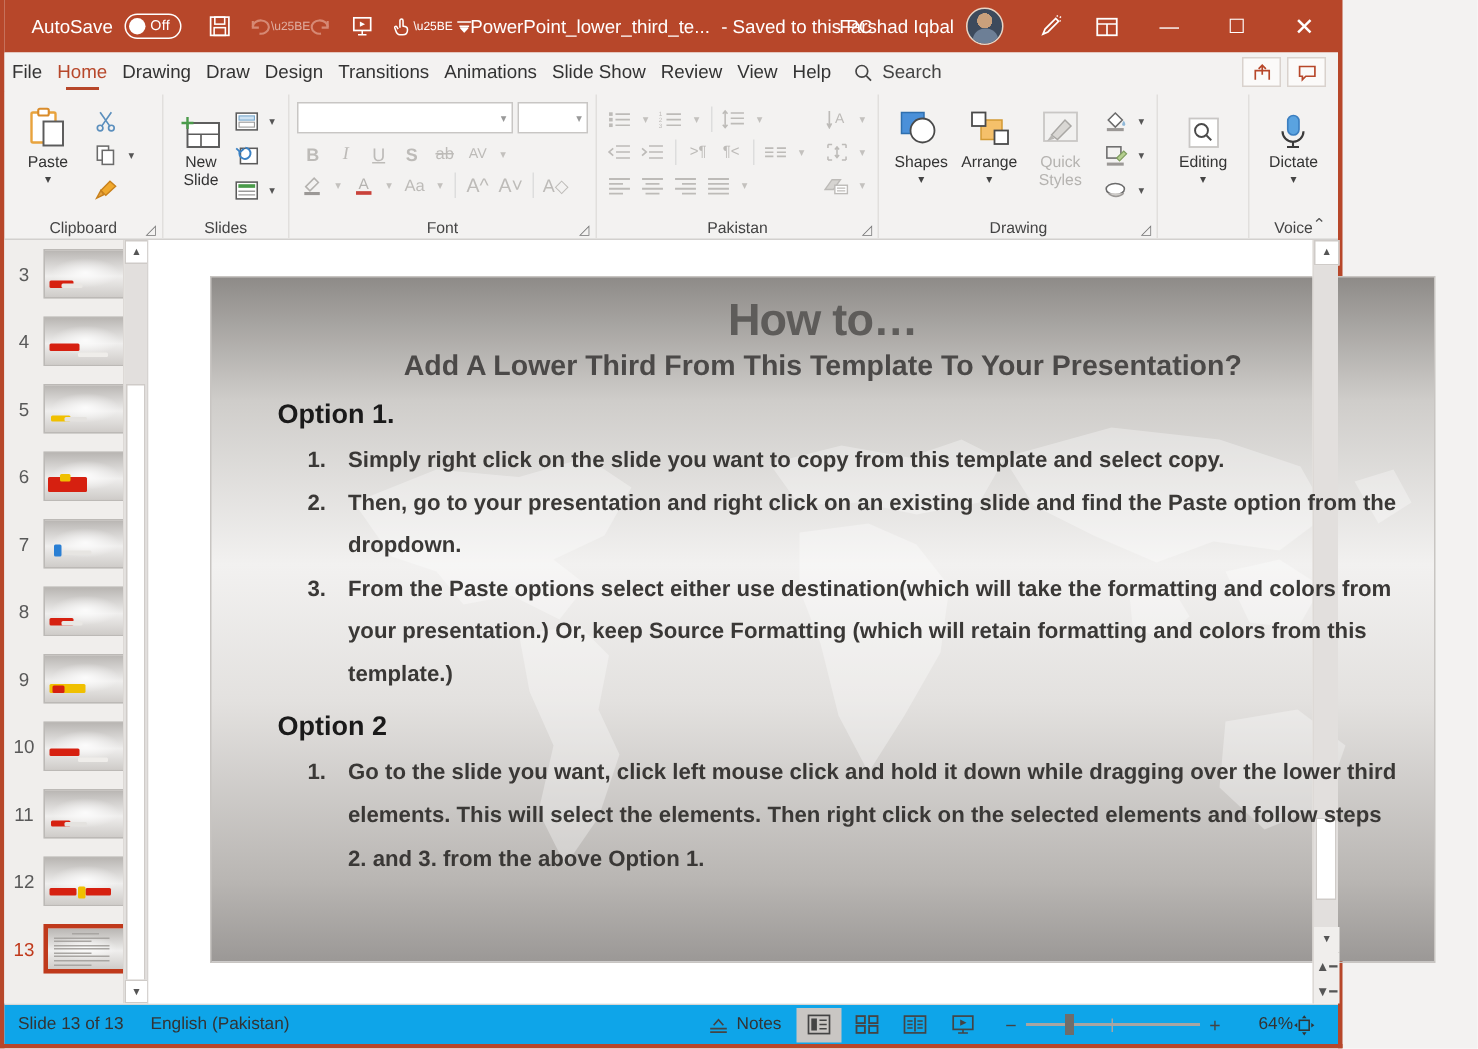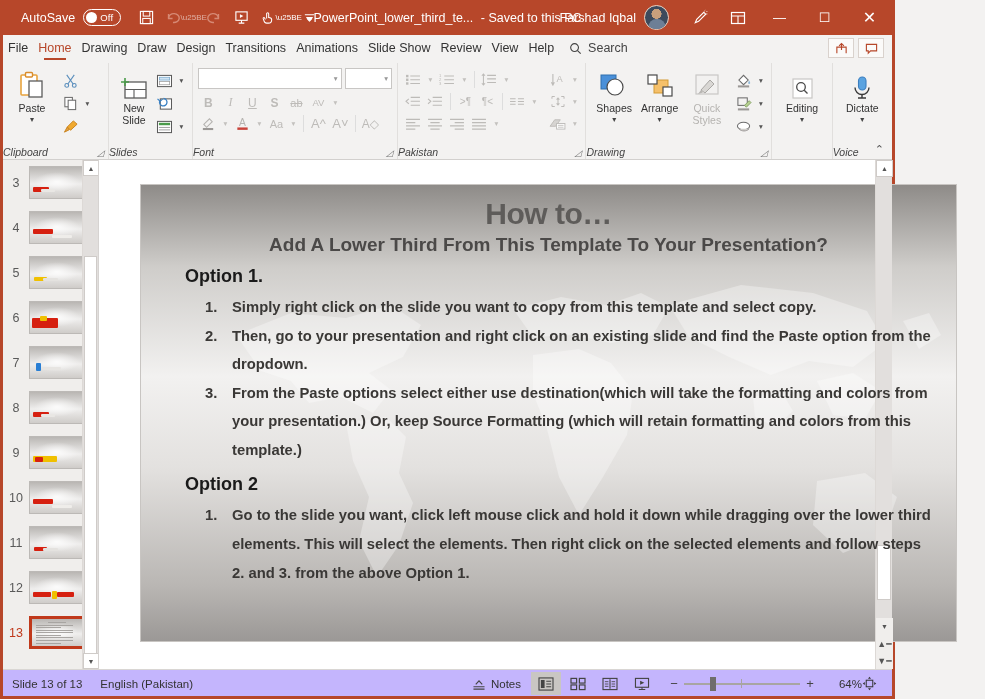--- a/index.html
+++ b/index.html
@@ -91,21 +91,21 @@
   
   .ribbon {
     flex: 0 0 98px; background: #f3f2f1; border-bottom: 1px solid #d2d0ce;
     display: flex; position: relative; padding-top: 2px;
   }
   .rgroup { display: flex; flex-direction: column; position: relative; height: 96px; }
   .rgroup + .rgroup { border-left: 1px solid #e1dfdd; }
   .rg-body { flex: 1; display: flex; align-items: flex-start; padding: 4px 5px 0 5px; }
   .rg-label {
     height: 15px; font-size: 10.5px; color: #444; text-align: center;
-    display: flex; align-items: center; position: relative; font-style: italic;
+    display: flex; align-items: center; justify-content: center; position: relative;
   }
   .rg-launcher { position: absolute; right: 4px; bottom: 1px; font-size: 9px; color: #777; }
   .bigbtn {
     width: 48px; display: flex; flex-direction: column; align-items: center;
     font-size: 10.5px; color: #333; padding-top: 2px; line-height: 1.12;
   }
   .bigbtn .glyph { height: 34px; display: flex; align-items: flex-end; justify-content: center; }
   .bigbtn .cap { text-align: center; }
   .bigbtn .dd { font-size: 8px; color: #444; line-height: 1; margin-top: 1px; }
   .bigbtn.disabled { color: #b5b3b0; }
@@ -208,22 +208,22 @@
   .vsbar .a {
     position: absolute; left: 0; width: 17px; height: 17px;
     display: flex; align-items: center; justify-content: center; font-size: 7px; color: #555;
     border: 1px solid #cfcbc8; background: #fff;
   }
   .vsbar .trk { position: absolute; top: 17px; bottom: 51px; left: 0; right: 0; background: #e2dfdd; }
   .vsbar .th { position: absolute; left: 1px; right: 1px; background: #fff; border: 1px solid #cfcbc8; }
 
   
   .statusbar {
-    flex: 0 0 27px; height: 27px; background: #c4b5fd; border-top: 1px solid #d9d6d3;
-    display: flex; align-items: flex-start; font-size: 11.5px; color: #333;
+    flex: 0 0 27px; height: 27px; background: #0ea5e9; border-top: 1px solid #d9d6d3;
+    display: flex; align-items: center; font-size: 11.5px; color: #333;
   }
   .sb-item { padding: 0 9px; display: flex; align-items: center; height: 27px; }
   .sb-right { margin-left: auto; display: flex; align-items: center; height: 27px; }
   .viewbtn {
     width: 30px; height: 23px; display: flex; align-items: center; justify-content: center;
     color: #444; font-size: 13px; margin: 0 1px;
   }
   .viewbtn.active { background: #c9c6c3; }
   .zoomslider { display: flex; align-items: center; gap: 0; margin: 0 6px; }
   .zs-btn { width: 20px; text-align: center; font-size: 13px; color: #444; }

